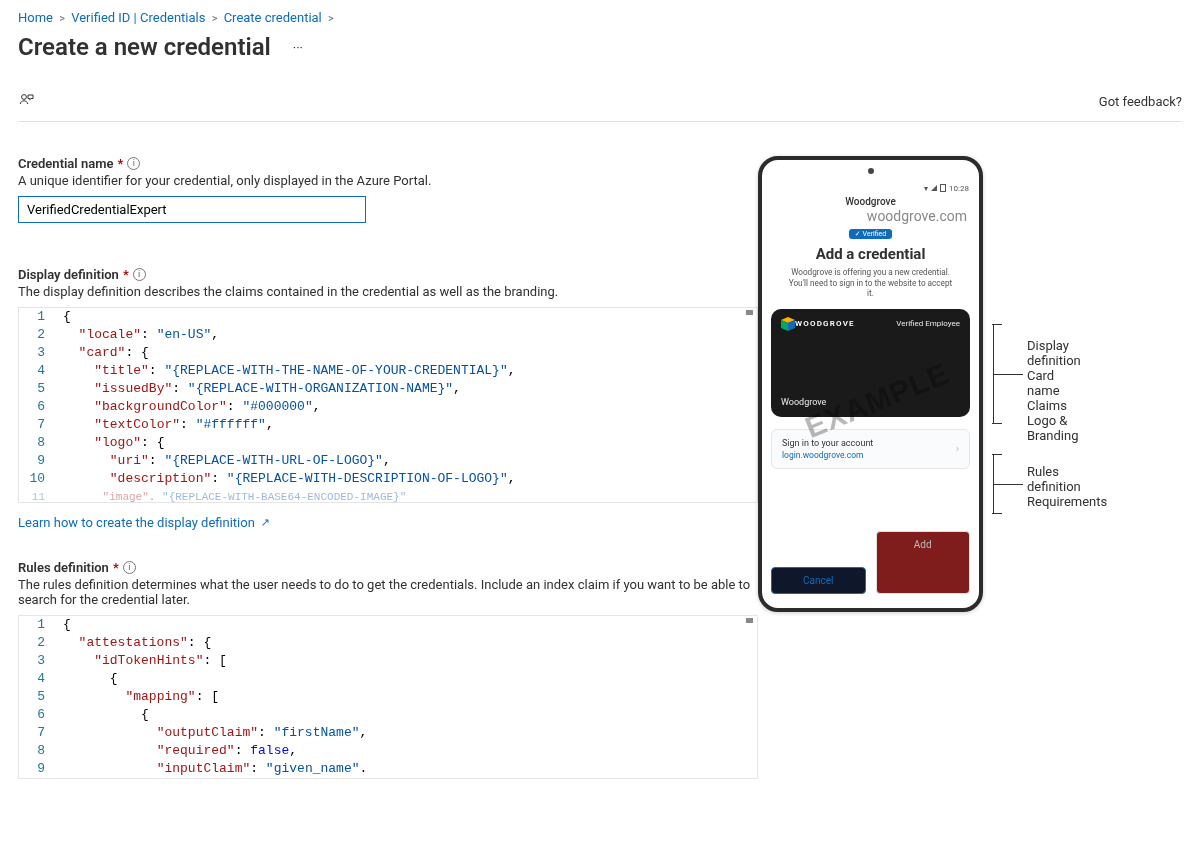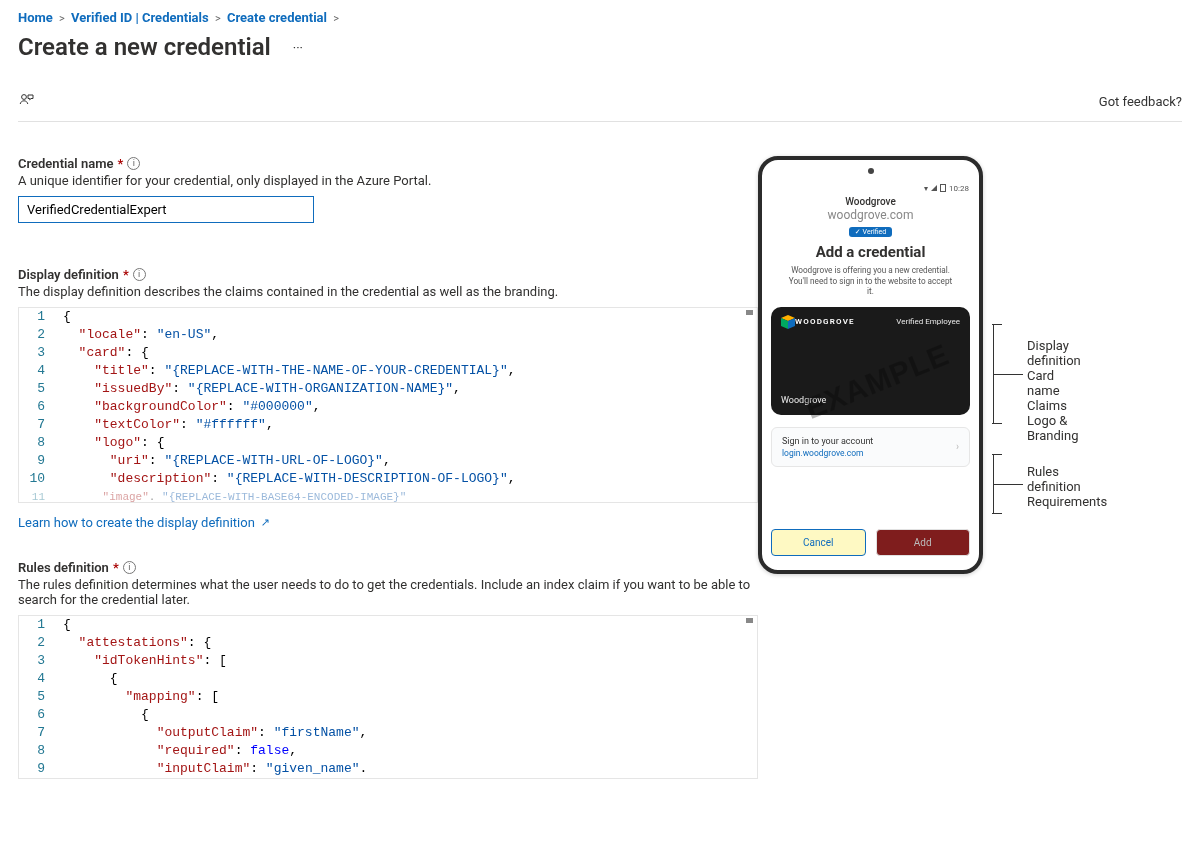--- a/index.html
+++ b/index.html
@@ -6,21 +6,21 @@
   body {
     font-family: "Segoe UI", -apple-system, BlinkMacSystemFont, Roboto, "Helvetica Neue", sans-serif;
     font-size: 13px;
     color: #323130;
     background: #fff;
     padding: 10px 18px;
   }
   a { color: #0f6cbd; text-decoration: none; }
   .breadcrumb { font-size: 13px; margin-bottom: 6px; }
   .breadcrumb .sep { color: #666; margin: 0 3px; font-size:11px; }
-  .breadcrumb .crumb { color: #0f6cbd; font-weight: bold; }
+  .breadcrumb .crumb { color: #0f6cbd; }
   h1.page-title {
     font-size: 24px;
     font-weight: 600;
     margin: 2px 0 8px;
     display: inline-block;
   }
   .title-row { display:flex; align-items:center; gap:18px; }
   .ellipsis { color:#333; padding:4px; cursor:pointer; margin-top:-6px; }
 
   .feedback-bar {
@@ -42,21 +42,21 @@
 
   .section { margin-bottom: 28px; }
   .field-label { font-weight:600; font-size:13px; display:flex; align-items:center; gap:4px; margin-bottom:2px;}
   .req { color: #a80000; }
   .info-icon {
     display:inline-flex; width:13px; height:13px; border:1px solid #777; border-radius:50%;
     justify-content:center; align-items:center; font-size:9px; color:#666; line-height:1; cursor:help; font-weight:400;
   }
   .field-desc { color:#323130; font-size:13px; margin-bottom:8px; }
   .text-input {
-    width: 296px;
+    width: 348px;
     padding: 5px 8px;
     border: 1px solid #0f6cbd;
     font-family: inherit;
     font-size: 13px;
     outline: none;
   }
 
   .code-editor {
     border: 1px solid #e5e5e5;
     font-family: Consolas, "Courier New", monospace;
@@ -100,21 +100,21 @@
     box-shadow: 0 1px 4px rgba(0,0,0,0.2);
     overflow:hidden;
     position:relative;
   }
   .phone-top { height:18px; display:flex; justify-content:center; align-items:center; }
   .earpiece { width:6px; height:6px; background:#444; border-radius:50%; }
   .status-bar { display:flex; justify-content:flex-end; align-items:center; padding:0 8px; font-size:8px; gap:3px; color:#555; height:16px;}
   .status-tri { width:0; height:0; border-left:6px solid transparent; border-bottom:6px solid #555;}
   .p-header{ text-align:center; padding:0 10px; }
   .p-site-title { font-size:10px; font-weight:500; }
-  .p-site-url { font-size:12px; color:#888; margin-top:1px; }
+  .p-site-url { font-size:14px; color:#888; margin-top:1px;text-align:right; }
   .p-badge {
     display:inline-flex; align-items:center; gap:2px; background:#0f6cbd;color:#fff;
     border-radius:3px; font-size:7px; padding:1px 6px; margin-top:3px;
   }
   .p-h1 { font-weight:700; font-size:15px; margin-top:6px; }
   .p-desc { font-size:8.2px; color:#555; margin:4px 14px 0; line-height:1.3; }
 
   .card {
     margin:10px 7px 0;
     border-radius:10px;
@@ -142,21 +142,21 @@
     display:flex; justify-content:space-between; align-items:center;
   }
   .signin-text { font-size:9px; color:#333;}
   .signin-url { font-size:8.5px; color:#0f6cbd; margin-top:2px;}
   .chev { color:#bbb; font-size:10px;}
 
   .phone-actions { display:flex; gap:10px; margin:62px 7px 12px; }
   .phone-btn {
     flex:1; text-align:center; font-size:10px; padding:7px 0; border-radius:4px;
   }
-  .btn-cancel { border:1px solid #0f6cbd; color:#0f6cbd; background:#fef9c3; }
+  .btn-cancel { border:1px solid #0f6cbd; color:#0f6cbd; background:#0f172a;margin-top:36px; }
   .btn-add { border:1px solid #e1e1e1; color:#bbb; background:#7f1d1d; }
 
   .phone-caption { text-align:center; font-size:12.5px; color:#323130; margin-top:16px; width:225px;}
 
   
   .annotations {
     position:relative;
     margin-top:168px;
     font-size:13px;
     color:#323130;

